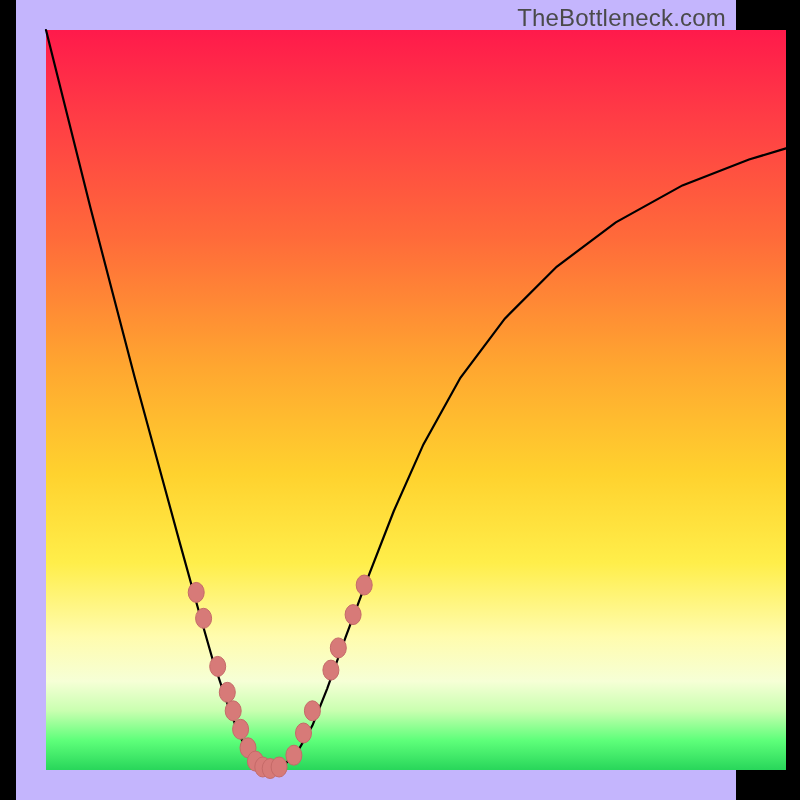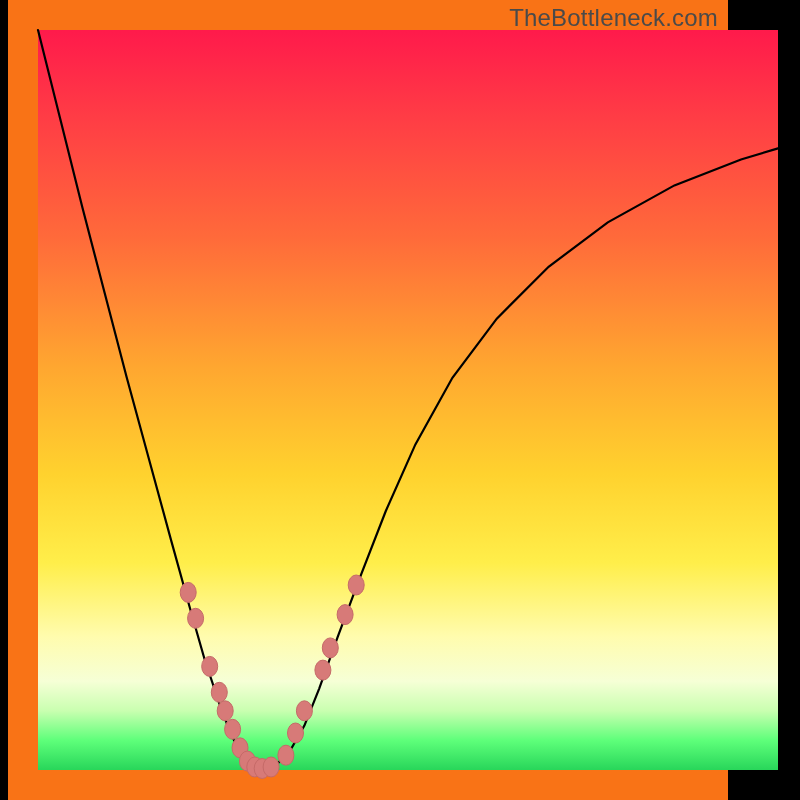--- a/index.html
+++ b/index.html
@@ -6,23 +6,23 @@
     margin: 0;
     padding: 0;
     width: 800px;
     height: 800px;
     overflow: hidden;
     background: #000;
     font-family: Arial, Helvetica, sans-serif;
   }
   .frame {
     position: absolute;
-    left: 8px; top: 0;
+    left: 16px; top: 0;
     width: 720px; height: 800px;
-    background: #f97316;
+    background: #c4b5fd;
   }
   .plot-area {
     position: absolute;
     left: 30px;
     top: 30px;
     width: 740px;
     height: 740px;
     
     background: linear-gradient(
       to bottom,

